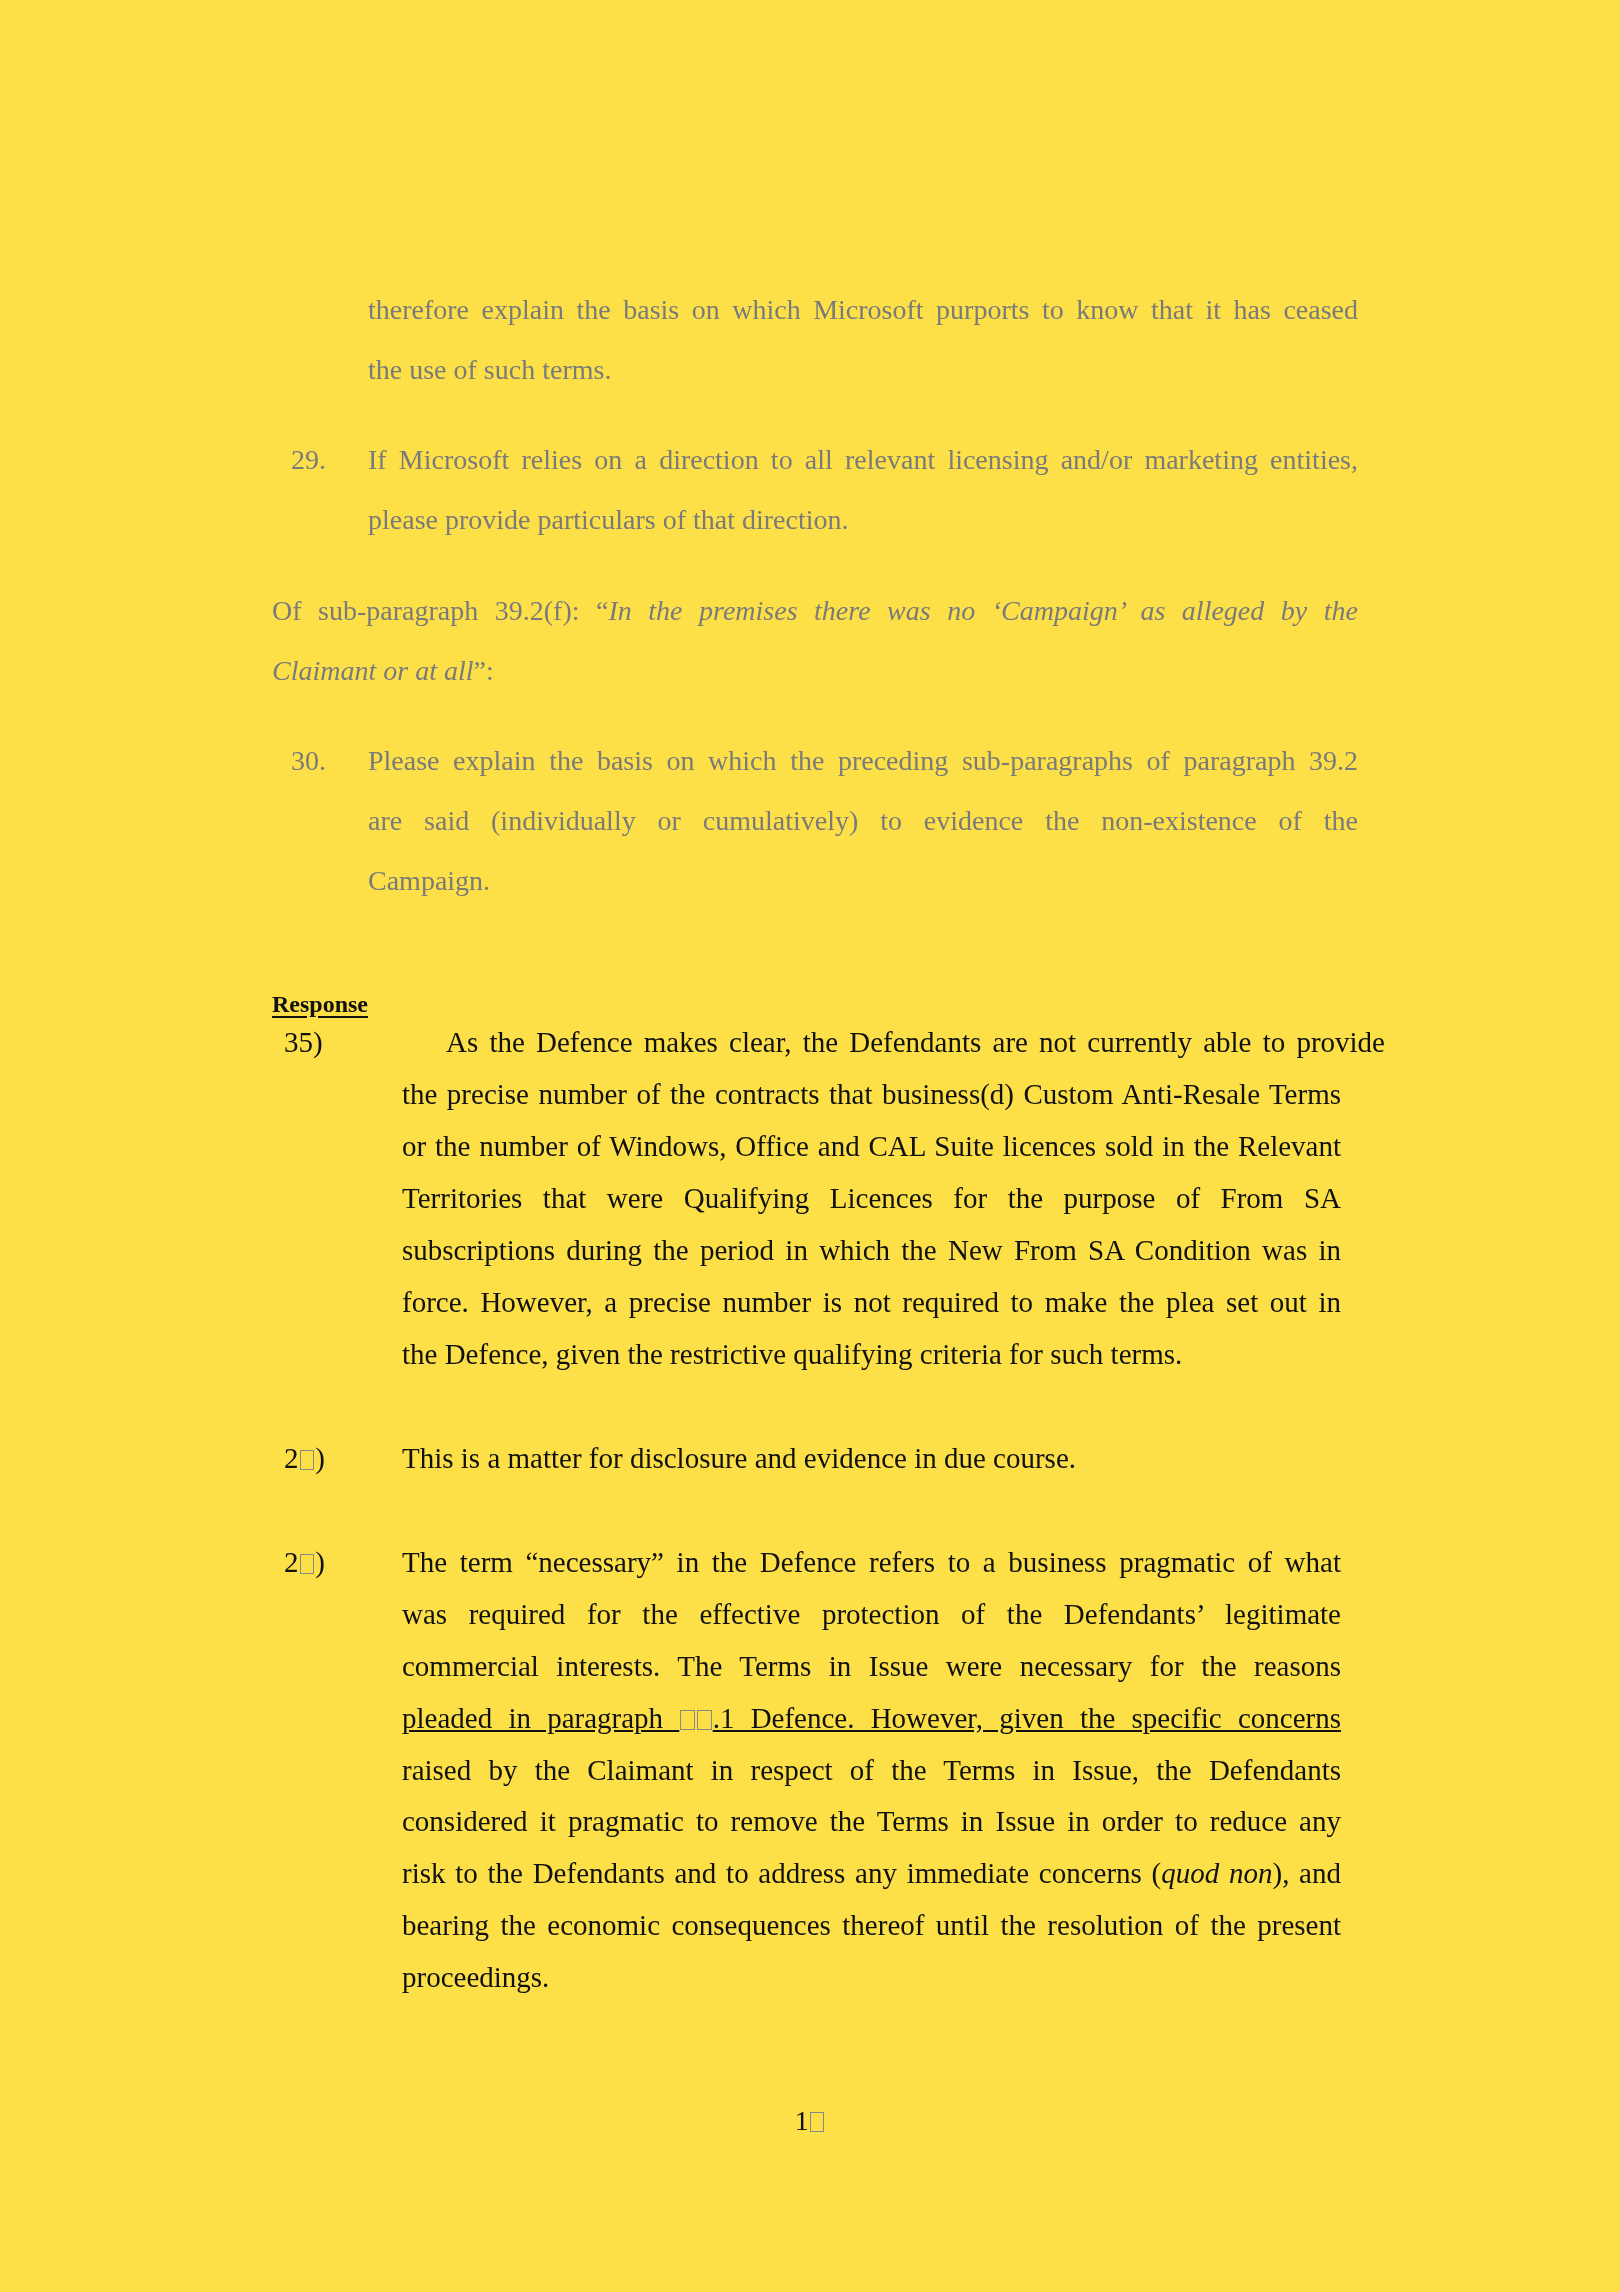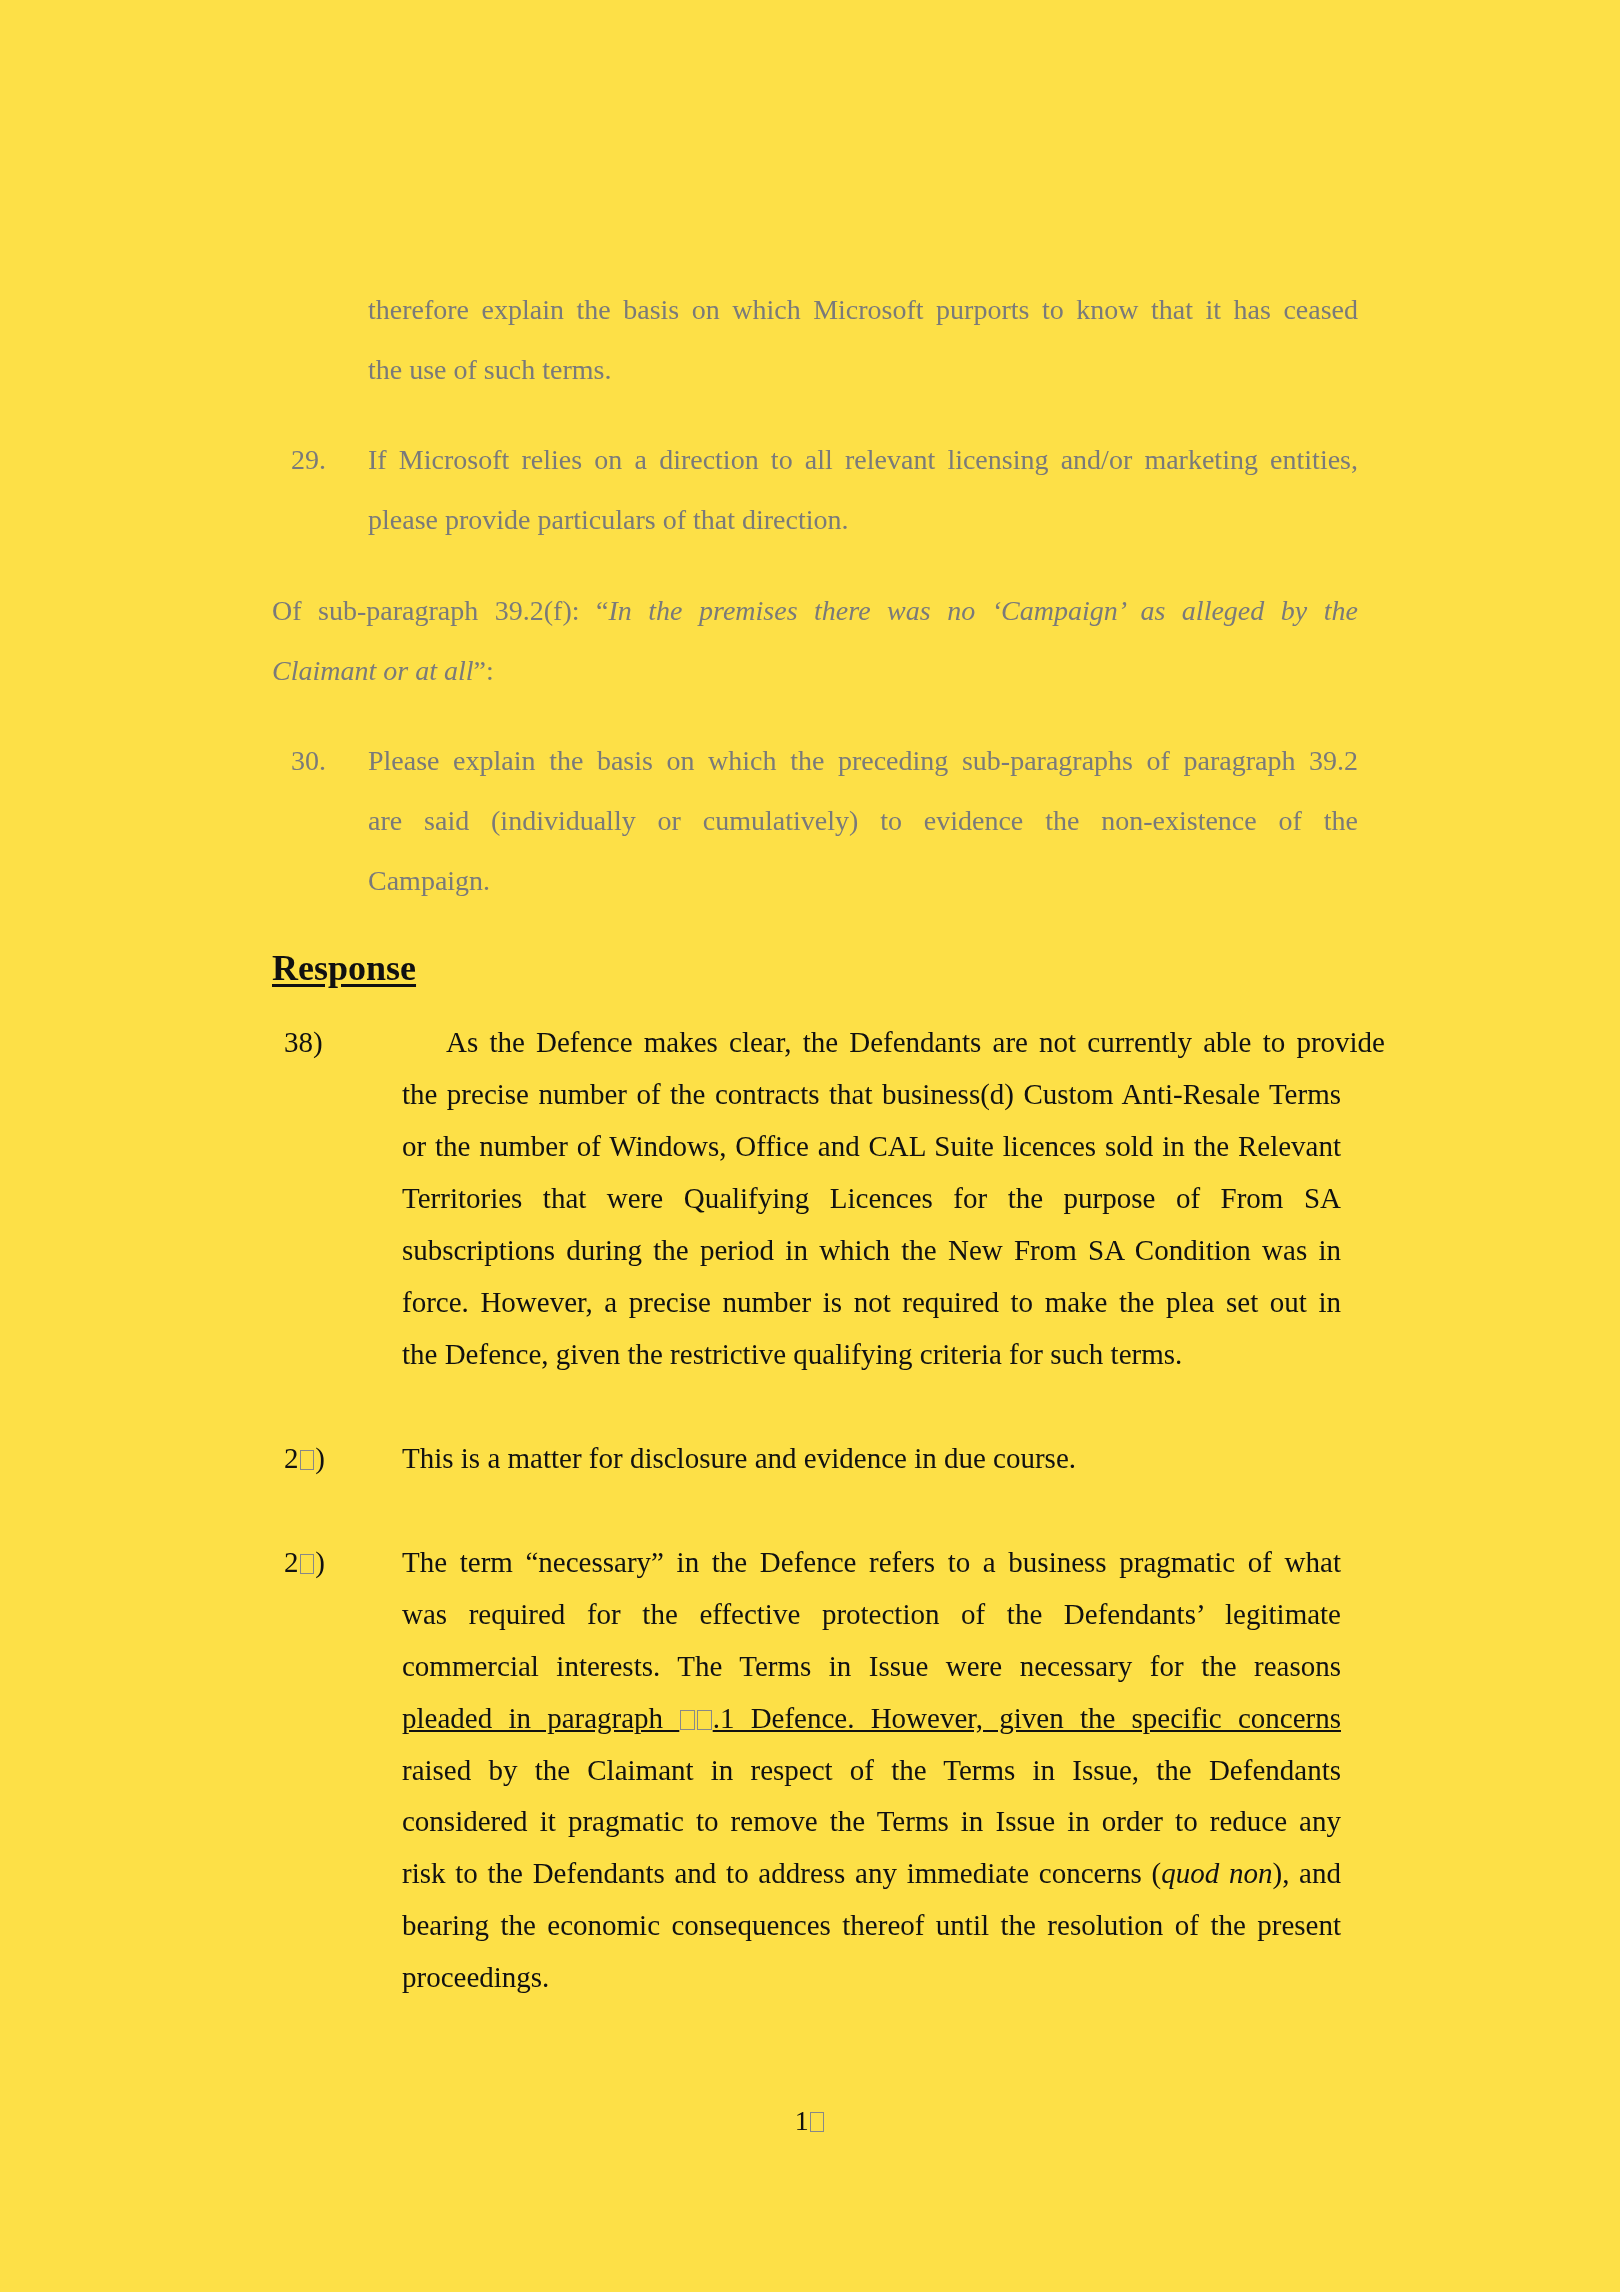--- a/index.html
+++ b/index.html
@@ -11,21 +11,21 @@
   .req .line { position: absolute; white-space: nowrap; line-height: 35px; }
   .req .just { text-align: justify; text-align-last: justify; }
   .req .num { position: absolute; left: 291px; line-height: 35px; }
 
   
   .resp { color: #111111; font-size: 29px; }
   .resp .line { position: absolute; white-space: nowrap; line-height: 35px; }
   .resp .just { text-align: justify; text-align-last: justify; }
   .resp .num { position: absolute; left: 284px; line-height: 35px; }
 
-  .heading { position: absolute; left: 272px; top: 951px; font-weight: bold; text-decoration: underline; text-underline-offset: 3.9px; font-size: 36px; color: #111; line-height: 35px; }
+  .heading { position: absolute; left: 272px; top: 987px; font-weight: bold; text-decoration: underline; text-underline-offset: 3.9px; font-size: 24px; color: #111; line-height: 35px; }
   .glyph-box { display: inline-block; width: 14.7px; height: 19.6px; border: 1.5px solid #888; vertical-align: -2px; box-sizing: border-box; margin: 0 1px; }
   .pageno { position: absolute; left: 0; width: 1620px; top: 2103px; text-align: center; font-size: 28px; color: #111; line-height: 35px; }
   em { font-style: italic; }
 </style>
 </head>
 <body>
 
 <div class="page">
 
   <div class="req">
@@ -46,21 +46,21 @@
     <div class="num" style="top:743px;">30.</div>
     <div class="line just" style="left:368px; top:743px; width:990px;">Please explain the basis on which the preceding sub-paragraphs of paragraph 39.2</div>
     <div class="line just" style="left:368px; top:803px; width:990px;">are said (individually or cumulatively) to evidence the non-existence of the</div>
     <div class="line" style="left:368px; top:863px;">Campaign.</div>
   </div>
 
   <div class="heading">Response</div>
 
   <div class="resp">
 
-    <div class="num" style="top:1025px;">38)</div>
+    <div class="num" style="top:1025px;">35)</div>
     <div class="line just" style="left:402px; top:1025px; width:939px;margin-left:44px;">As the Defence makes clear, the Defendants are not currently able to provide</div>
     <div class="line just" style="left:402px; top:1077px; width:939px;">the precise number of the contracts that business(d) Custom Anti-Resale Terms</div>
     <div class="line just" style="left:402px; top:1129px; width:939px;">or the number of Windows, Office and CAL Suite licences sold in the Relevant</div>
     <div class="line just" style="left:402px; top:1181px; width:939px;">Territories that were Qualifying Licences for the purpose of From SA</div>
     <div class="line just" style="left:402px; top:1233px; width:939px;">subscriptions during the period in which the New From SA Condition was in</div>
     <div class="line just" style="left:402px; top:1285px; width:939px;">force. However, a precise number is not required to make the plea set out in</div>
     <div class="line" style="left:402px; top:1337px;text-align:right;">the Defence, given the restrictive qualifying criteria for such terms.</div>
 
     <div class="num" style="top:1441px;">
       <span>2</span><span class="glyph-box"></span><span>)</span>

